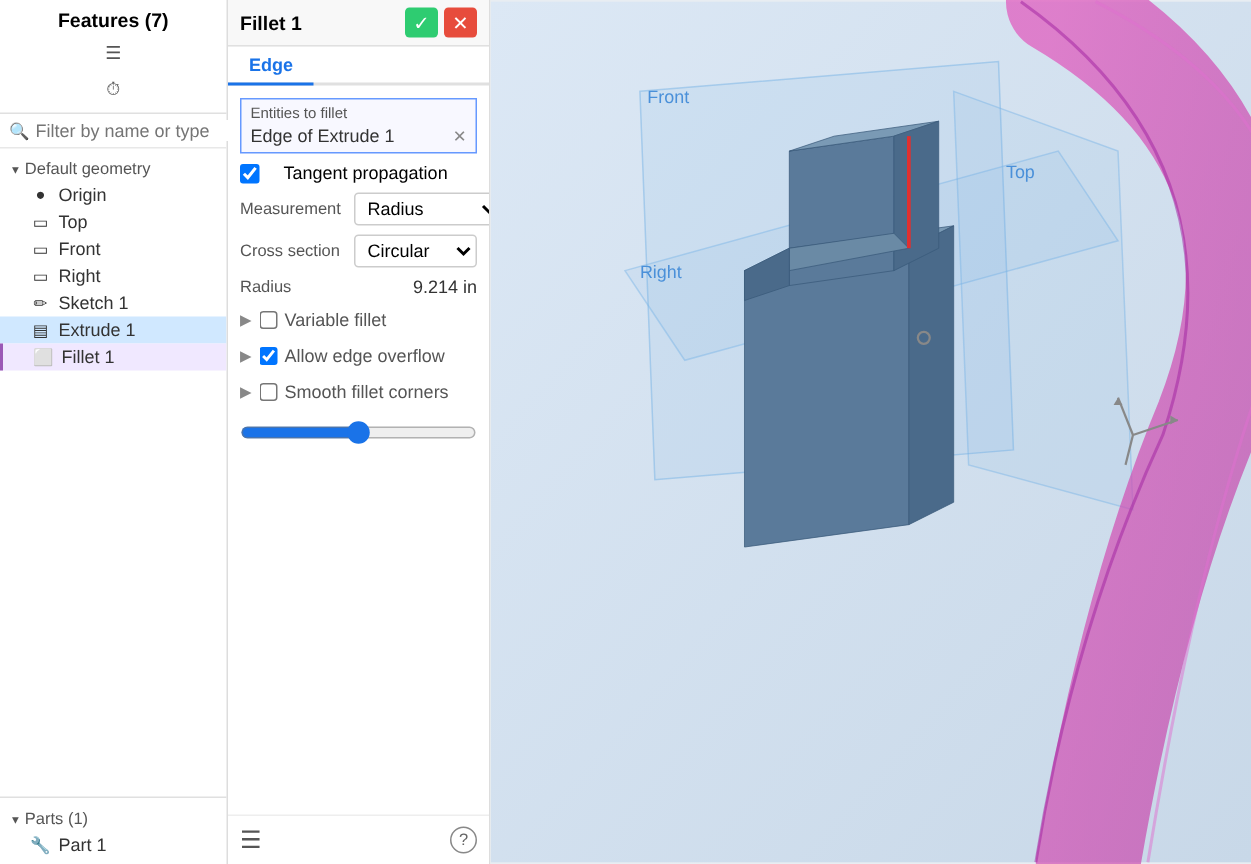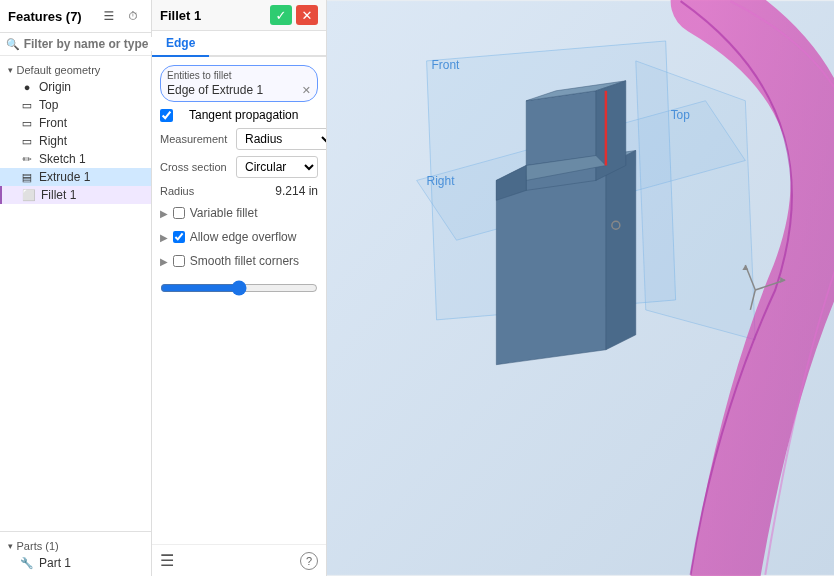--- a/index.html
+++ b/index.html
@@ -14,20 +14,21 @@
       display: flex;
       flex-direction: column;
       height: 576px;
     }
     .panel-header {
       display: flex;
       align-items: center;
       padding: 6px 8px;
       border-bottom: 1px solid #e0e0e0;
       gap: 4px;
+      flex-direction: column;
     }
     .panel-title {
       font-weight: 600;
       font-size: 13px;
       flex: 1;
     }
     .panel-icon-btn {
       width: 20px;
       height: 20px;
       display: flex;
@@ -45,21 +46,20 @@
       padding: 4px 6px;
       border-bottom: 1px solid #e8e8e8;
       gap: 4px;
     }
     .search-bar input {
       border: none;
       outline: none;
       font-size: 12px;
       flex: 1;
       color: #888;
-      font-weight: bold;
     }
     .search-icon { color: #888; font-size: 11px; }
 
     .tree-container {
       flex: 1;
       overflow-y: auto;
       padding: 4px 0;
     }
     .tree-section-label {
       font-size: 11px;
@@ -167,21 +167,21 @@
     .fillet-body {
       padding: 8px;
       display: flex;
       flex-direction: column;
       gap: 6px;
       overflow-y: auto;
     }
 
     .entities-group {
       border: 1.5px solid #6699ff;
-      border-radius: 14px;
+      border-radius: 0;
       padding: 4px 6px;
       background: #f8f8ff;
     }
     .entities-label {
       font-size: 10px;
       color: #555;
       margin-bottom: 2px;
     }
     .entity-tag {
       display: flex;

